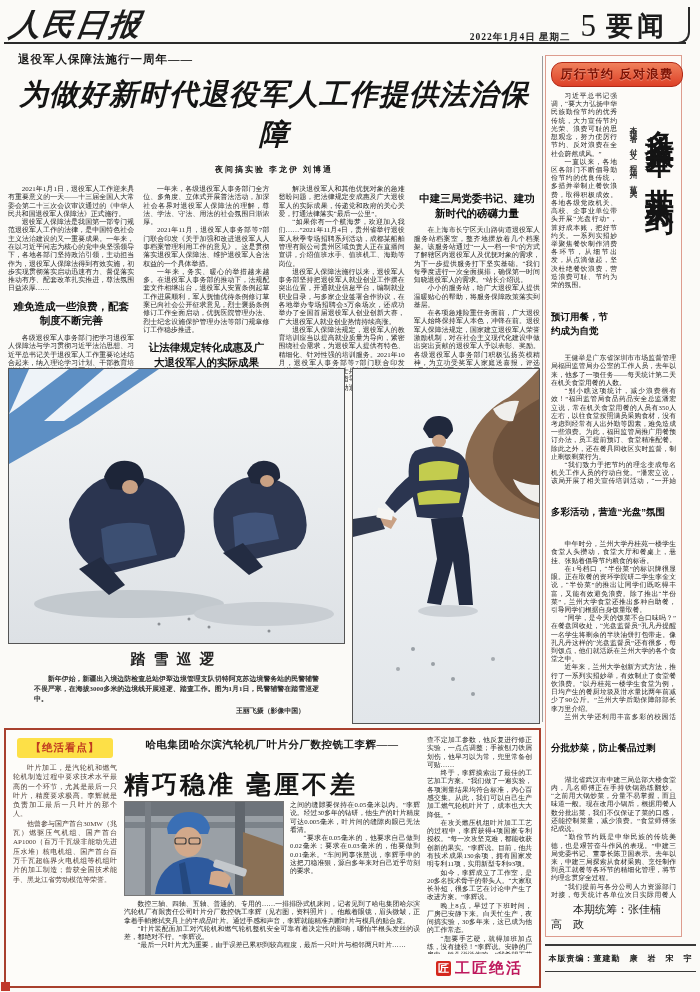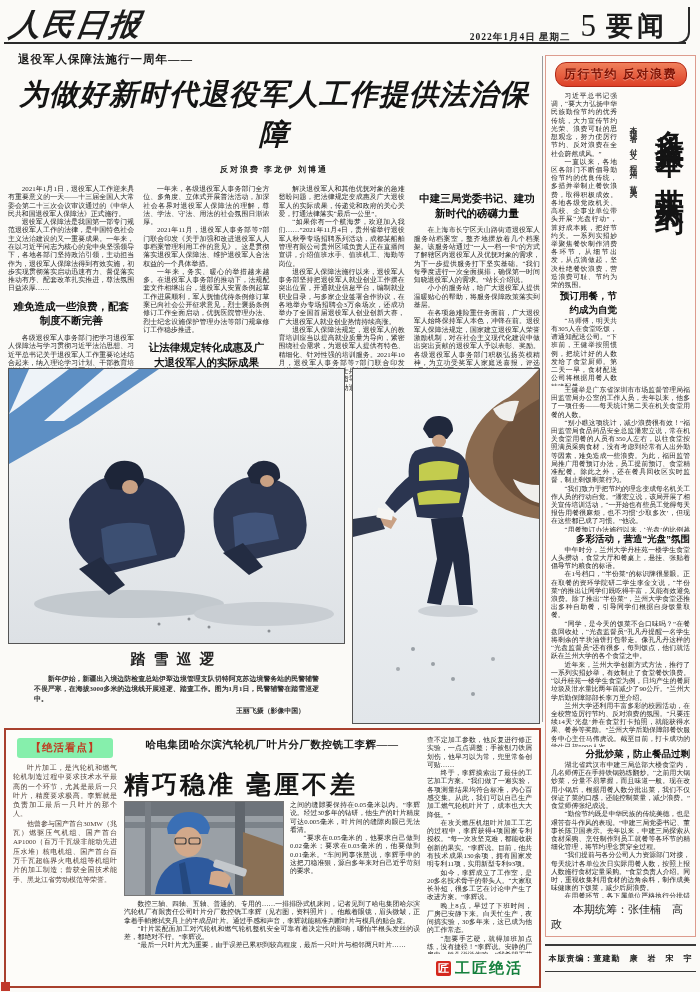--- a/index.html
+++ b/index.html
@@ -35,21 +35,21 @@
   .photo2 { position:absolute; left:352px; top:368px; width:188px; height:356px; border:1px solid #555; background:#eef1f3; }
   .cap-box { position:absolute; left:8px; top:650px; width:337px; height:74px; }
   .cap-title { font-size:15px; font-weight:bold; letter-spacing:8px; text-align:center; color:#222; }
   .cap-text { font-size:6.9px; font-weight:bold; line-height:1.45; margin:5px 26px 0 26px; text-align:justify; text-indent:2em; color:#333; }
   .cap-credit { font-size:6.9px; font-weight:bold; text-align:right; margin:2px 40px 0 0; color:#333; }
   
   .craft { position:absolute; left:4px; top:728px; width:537px; height:260px;
     border:2px solid #a8402e; background:#fdfcf9; padding:6px 7px; display:flex; gap:7px; }
   .craft::after { content:""; position:absolute; left:-5px; bottom:-5px; width:9px; height:9px; background:#c0392b; }
   .craft-side { width:104px; flex:none; }
-  .craft-label { background:#86efac; color:#c03a20; font-weight:bold; font-size:10.5px;
+  .craft-label { background:#fde047; color:#c03a20; font-weight:bold; font-size:10.5px;
     text-align:center; padding:3px 0; border-radius:3px; margin:2px 4px 6px 4px; letter-spacing:1px;
     font-family:"Liberation Sans",sans-serif; }
   .craft-side .txt { font-size:7px; line-height:1.33; text-align:justify; color:#4a3a33; overflow:hidden; height:206px; }
   .craft-side .txt p { text-indent:2em; }
   .craft-main { width:296px; flex:none; display:flex; flex-direction:column; }
   .craft-kicker { font-size:10.5px; font-weight:bold; text-align:center; letter-spacing:0.5px; margin-top:2px; }
   .craft-headline { font-size:25px; font-weight:900; letter-spacing:3px;
     margin-top:16px; font-family:"Liberation Sans",sans-serif; color:#141414; }
   .craft-byline { font-size:7.5px; font-weight:bold; text-align:center; margin:5px 0 4px 0; color:#222; }
   .craft-mid { display:flex; gap:6px; height:95px; }
@@ -57,34 +57,34 @@
   .craft-colA { flex:1; font-size:6.8px; line-height:1.22; text-align:justify; overflow:hidden; color:#262626; }
   .craft-colA p { text-indent:2em; }
   .craft-below { font-size:6.8px; line-height:1.22; text-align:justify; overflow:hidden; flex:1; margin-top:4px; color:#262626; }
   .craft-below p { text-indent:2em; }
   .craft-colB { flex:1; display:flex; flex-direction:column; }
   .craft-colB .txt { font-size:6.8px; line-height:1.22; text-align:justify; overflow:hidden; flex:1; color:#262626; }
   .craft-colB .txt p { text-indent:2em; }
   .craft-logo { display:flex; align-items:center; justify-content:center; gap:4px; padding:5px 0 2px 0; }
   .craft-logo .ic { width:15px; height:15px; background:#d4281e; color:#fff; font-size:11px; font-weight:bold;
     display:flex; align-items:center; justify-content:center; border-radius:2px; font-family:"Liberation Sans",sans-serif; }
-  .craft-logo .tx { color:#15803d; font-size:15px; font-weight:900; letter-spacing:2px; font-family:"Liberation Sans",sans-serif; }
+  .craft-logo .tx { color:#be185d; font-size:15px; font-weight:900; letter-spacing:2px; font-family:"Liberation Sans",sans-serif; }
   .noindent { text-indent:0 !important; }
   
   .v-divider { position:absolute; left:541.5px; top:56px; width:1px; height:666px; background:#9a9a9a; }
-  .thrift { position:absolute; left:545px; top:55px; width:151px; height:882px;
+  .thrift { position:absolute; left:545px; top:55px; width:137px; height:882px;
     border:1px solid #dd9c8e; padding:5px 5px 4px 5px; background:#fdfbf8; display:flex; flex-direction:column; }
   .banner { margin:1px auto 5px auto; width:132px; padding:3px 0; text-align:center; border-radius:11px;
     background:linear-gradient(#f0815c,#dd4027); border:1.5px solid #b22a18;
     color:#7d1204; font-weight:900; font-size:12px; letter-spacing:1.5px; font-family:"Liberation Sans",sans-serif;
     text-shadow:0 1px 0 rgba(255,255,255,.35); }
   .lead-row { display:flex; height:296px; overflow:hidden; }
   .lead-left { width:66px; flex:none; font-size:6.8px; line-height:1.21; text-align:justify; overflow:hidden; color:#262626; }
   .lead-left p { text-indent:2em; }
-  .t-sub { font-size:9.5px; font-weight:bold; text-align:right; line-height:1.45; margin:0 0;
+  .t-sub { font-size:9.5px; font-weight:bold; text-align:left; line-height:1.45; margin:21px 0;
     font-family:"Liberation Sans",sans-serif; color:#111; text-indent:0 !important; }
   .v-byline { width:17px; flex:none; writing-mode:vertical-rl; font-size:7.5px; letter-spacing:3px;
     color:#333; margin:28px 2px 0 4px; font-weight:bold; }
   .v-headline { flex:1; writing-mode:vertical-rl; font-size:29px; font-weight:900; letter-spacing:6px;
     font-family:"Liberation Sans",sans-serif; color:#141414; margin-top:14px; text-align:start; }
   .t-flow { font-size:6.8px; line-height:1.21; text-align:justify; overflow:hidden; color:#262626; }
   .t-flow p { text-indent:2em; }
   #t-cont1 { height:147px; }
   #t-cont2 { height:203px; }
   #t-cont3 { height:138px; }
@@ -103,21 +103,21 @@
     <span class="hd-date">2022年1月4日 星期二</span>
     <span class="hd-pageno">5</span>
     <span class="hd-section">要闻</span>
     <span class="hd-corner"></span>
   </div>
   <div class="hd-rule"></div>
 
   <section class="main-art">
     <div class="kicker">退役军人保障法施行一周年——</div>
     <h1 class="headline">为做好新时代退役军人工作提供法治保障</h1>
-    <div class="byline">反对浪费 李龙伊 刘博通</div>
+    <div class="byline">夜间搞实验 李龙伊 刘博通</div>
     <div class="cols">
       <div class="col">
         <p>2021年1月1日，退役军人工作迎来具有重要意义的一天——十三届全国人大常委会第二十三次会议审议通过的《中华人民共和国退役军人保障法》正式施行。</p>
         <p>退役军人保障法是我国第一部专门规范退役军人工作的法律，是中国特色社会主义法治建设的又一重要成果。一年来，在以习近平同志为核心的党中央坚强领导下，各地各部门坚持政治引领，主动担当作为，退役军人保障法得到有效实施，初步实现贯彻落实启动迅速有力、督促落实推动有序、配套改革扎实推进，尊法氛围日益浓厚……</p>
         <p class="subhead">难免造成一些浪费，配套制度不断完善</p>
         <p>各级退役军人事务部门把学习退役军人保障法与学习贯彻习近平法治思想、习近平总书记关于退役军人工作重要论述结合起来，纳入理论学习计划、干部教育培训计划，促进各级退役军人事务部门工作人员准确掌握退役军人保障法的立法精神、基本原则、基本制度和主要内容，切实提升法律素养。</p>
         <p>“原来退役军人保障法有这么多‘礼包’，我要认真研读一下！”在湖北省恩施土家族苗族自治州建始县退役军人事务局开设的退役军人保障法宣传窗口前，前来咨询的退役军人络绎不绝。</p>
       </div>
       <div class="col">
         <p>一年来，各级退役军人事务部门全方位、多角度、立体式开展普法活动，加深社会各界对退役军人保障法的理解，尊法、学法、守法、用法的社会氛围日渐浓厚。</p>

